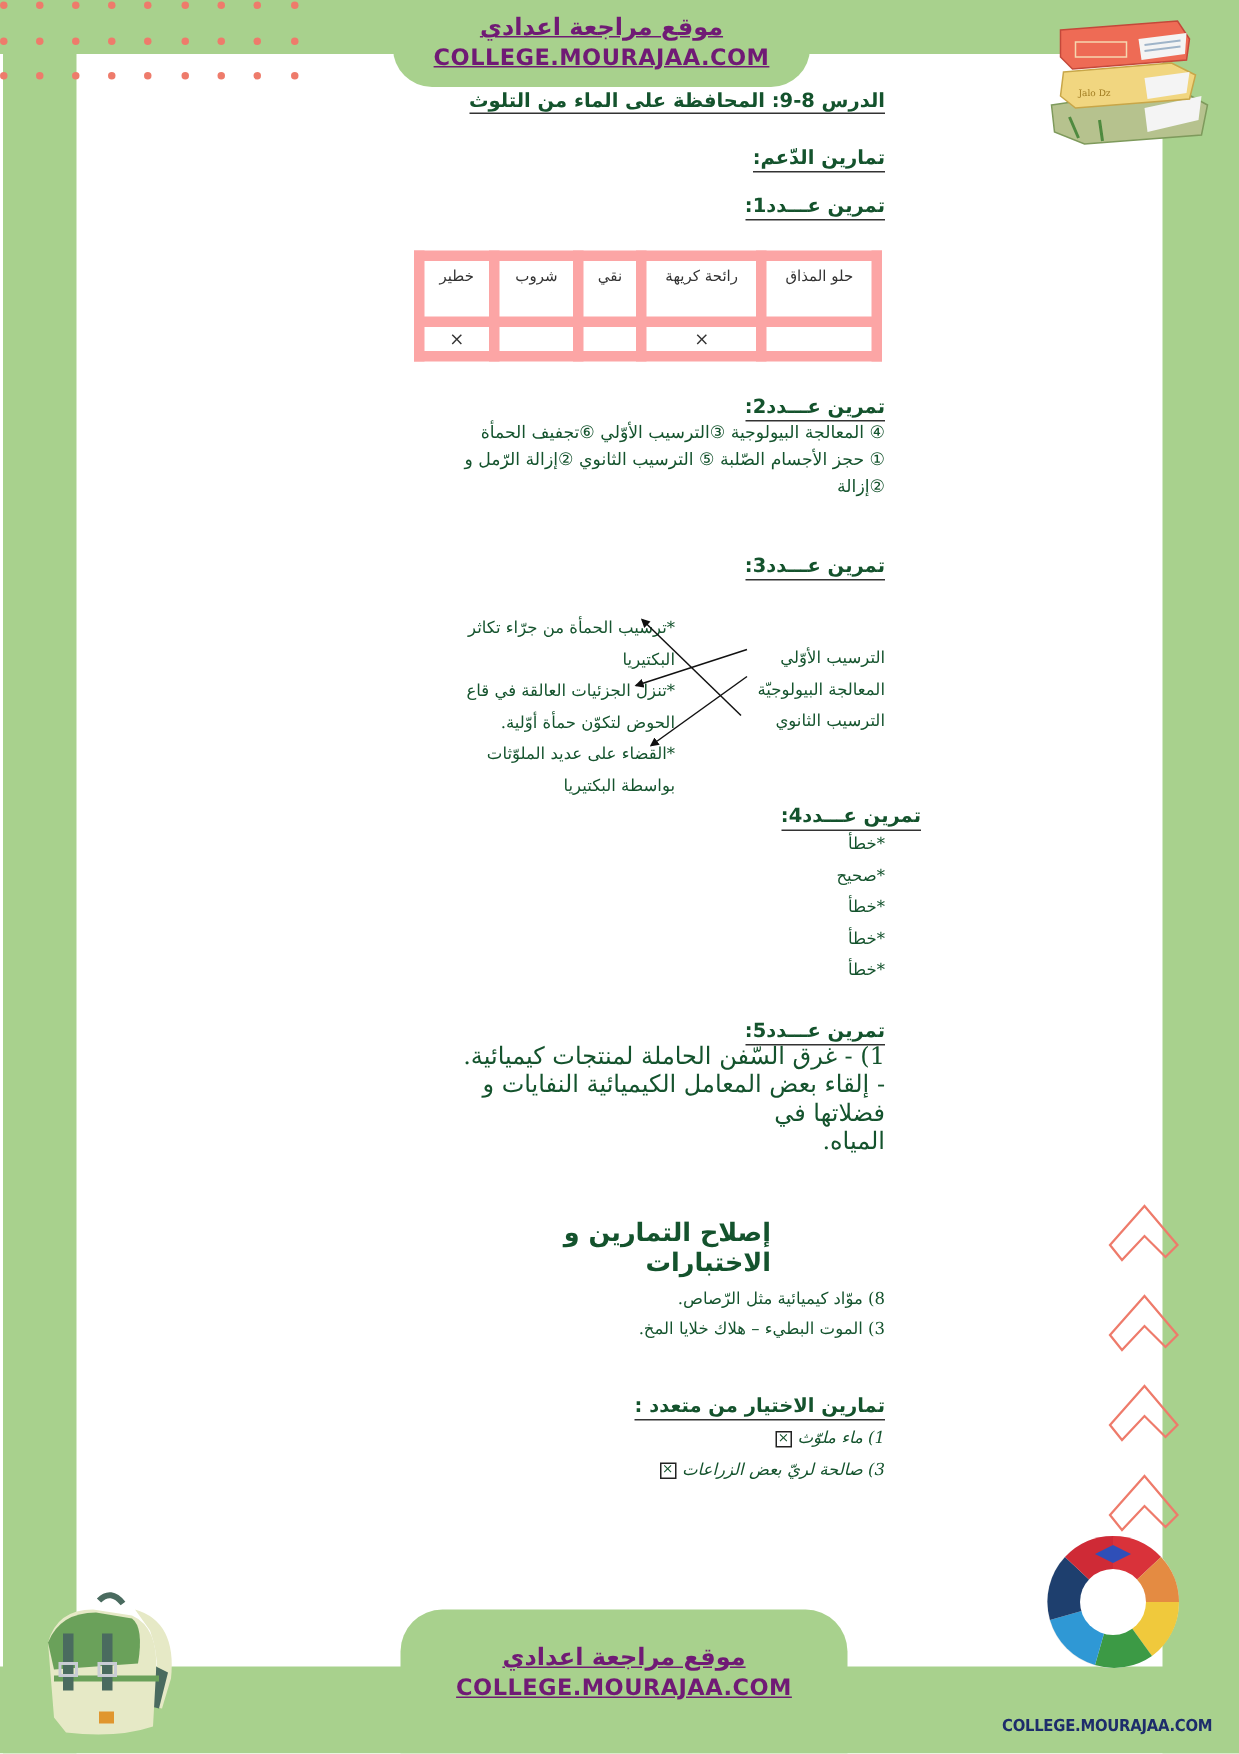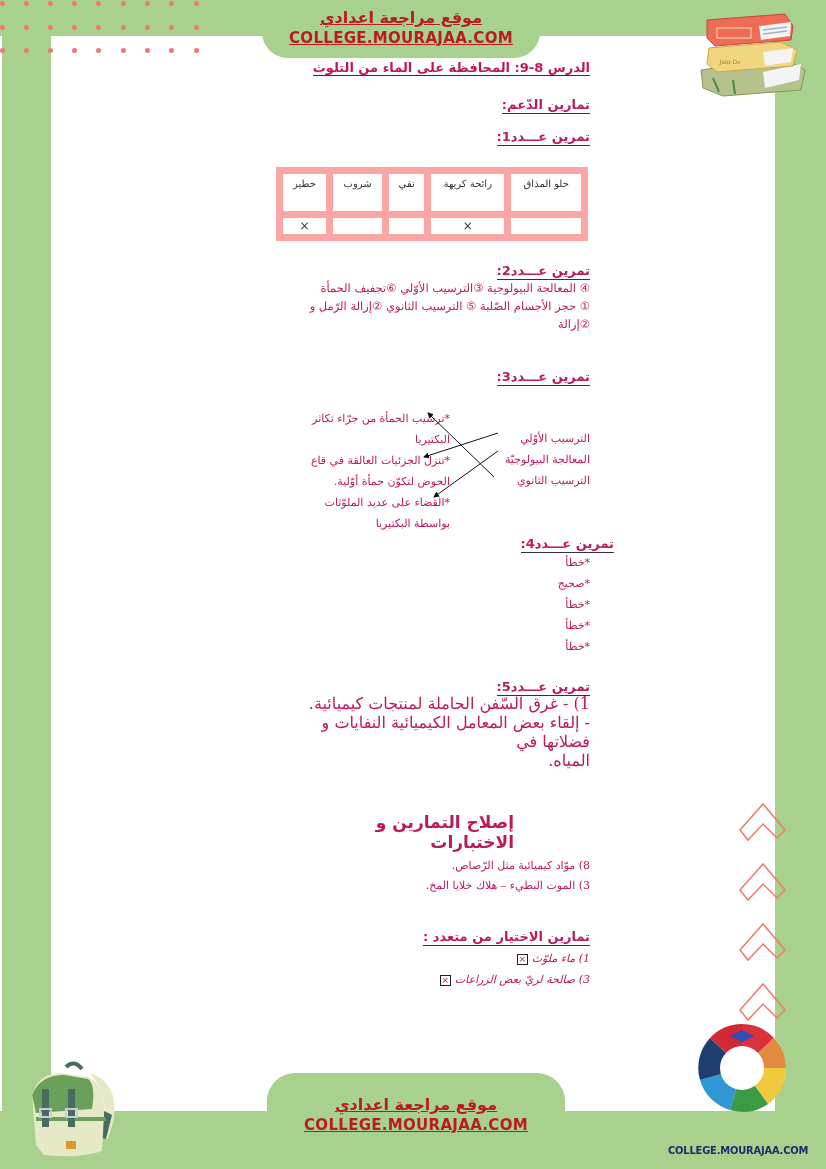--- a/index.html
+++ b/index.html
@@ -5,30 +5,30 @@
   * { box-sizing: border-box; margin: 0; padding: 0; }
   html, body { width: 826px; height: 1169px; overflow: hidden; background: #ffffff; }
   body { position: relative; font-family: "DejaVu Sans", sans-serif; color: #1a1a1a; }
 
   .green { background: #a8d18d; position: absolute; }
   #band-top { left: 0; top: 0; width: 826px; height: 36px; }
   #strip-left { left: 2px; top: 0; width: 49px; height: 1169px; }
   #strip-right { left: 775px; top: 0; width: 51px; height: 1169px; }
   #band-bottom { left: 0; top: 1111px; width: 826px; height: 58px; }
 
-  .pill { position: absolute; background: #a8d18d; color: #b91c1c; text-align: center; }
+  .pill { position: absolute; background: #a8d18d; color: #701a75; text-align: center; }
   #pill-top { left: 262px; top: 0; width: 278px; height: 58px; border-radius: 0 0 26px 26px; padding-top: 8px; }
   #pill-bottom { left: 267px; top: 1073px; width: 298px; height: 96px; border-radius: 28px 28px 0 0; padding-top: 22px; }
   .pill .ar { font-size: 16px; font-weight: bold; text-decoration: underline; line-height: 20px; direction: rtl; }
   .pill .en { font-family: "DejaVu Sans", sans-serif; font-size: 15px; font-weight: bold; text-decoration: underline; letter-spacing: 0.3px; line-height: 20px; }
 
   .dots { position: absolute; left: 0; top: 0; width: 200px; height: 52px; }
   .dots span { position: absolute; width: 5px; height: 5px; border-radius: 50%; background: #ee7b6b; }
 
-  .doc { position: absolute; font-family: "DejaVu Serif", serif; direction: rtl; text-align: right; color: #be185d; }
+  .doc { position: absolute; font-family: "DejaVu Serif", serif; direction: rtl; text-align: right; color: #14532d; }
   .h-ul { font-family: "DejaVu Sans", sans-serif; font-weight: bold; font-size: 13px; border-bottom: 1px solid #333; display: inline-block; padding-bottom: 1px; }
 
   #lesson-title { left: 300px; top: 60px; width: 290px; font-size: 13px; font-weight: bold; font-family: "DejaVu Sans", sans-serif; }
   #lesson-title span { border-bottom: 1px solid #333; }
   #support-title { left: 440px; top: 94px; width: 150px; text-align: right; }
   #ex1-title { left: 440px; top: 126px; width: 150px; }
 
   table.ex1 { position: absolute; left: 276px; top: 167px; width: 312px; border-collapse: collapse; direction: rtl; font-family: "DejaVu Serif", serif; font-size: 10px; }
   table.ex1 td { border: 7px solid #fca5a5; height: 44px; vertical-align: top; padding: 4px 6px; text-align: center; color: #333; }
   table.ex1 tr.marks td { height: 20px; vertical-align: middle; padding: 1px; font-size: 12px; }

